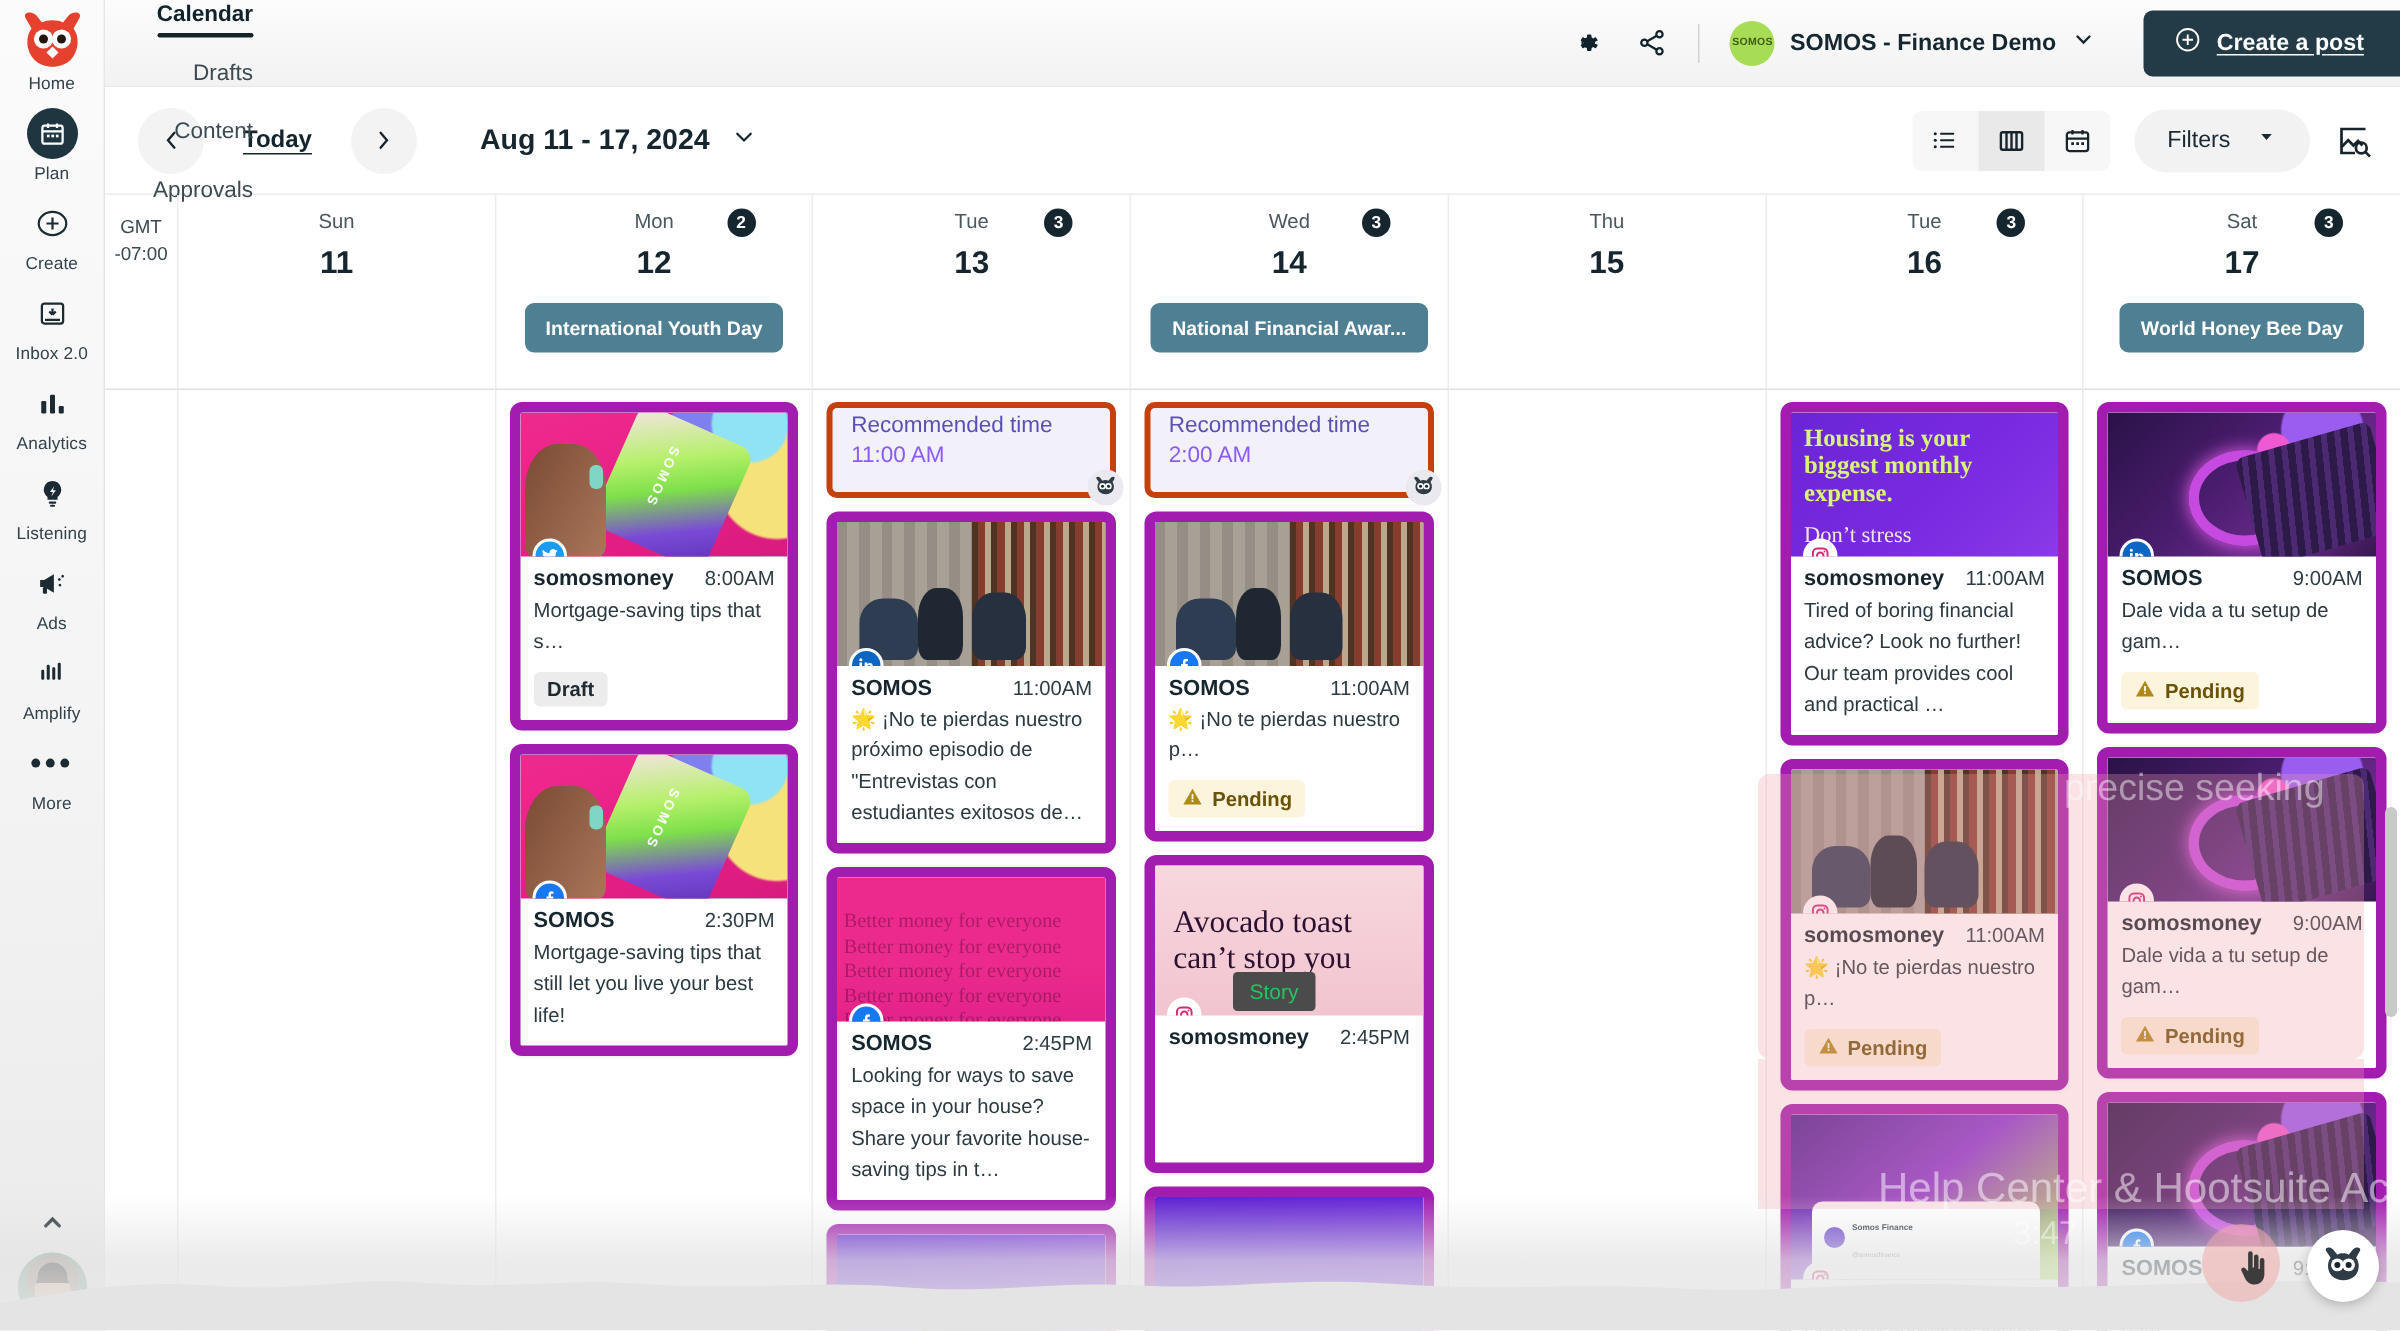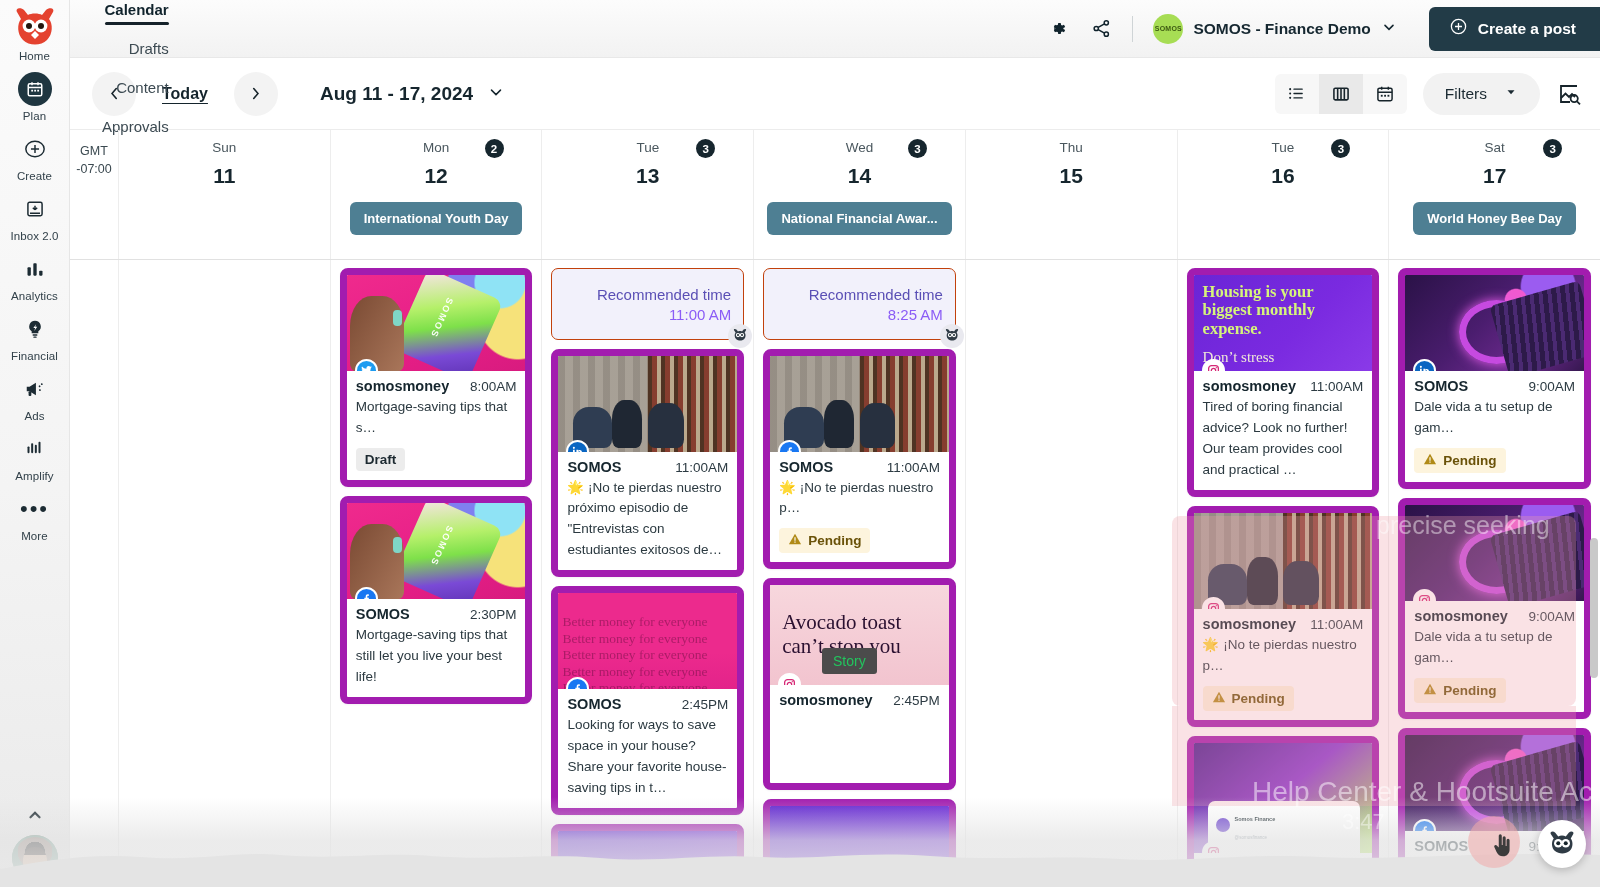--- a/index.html
+++ b/index.html
@@ -39,21 +39,21 @@
   .tab.active:after{content:"";position:absolute;left:14px;right:14px;bottom:8px;height:3px;background:#15222a;border-radius:2px;}
   #topright{margin-left:auto;display:flex;align-items:center;gap:18px;padding-right:0;height:58px;}
   .ticon{width:26px;height:26px;display:flex;align-items:center;justify-content:center;cursor:pointer;color:#10232c;}
   .vdiv{width:1px;height:26px;background:#cfd4d6;}
   #orgsel{display:flex;align-items:center;gap:10px;cursor:pointer;padding:4px 2px;}
   .org-av{width:30px;height:30px;border-radius:50%;background:#a7dd54;display:flex;align-items:center;justify-content:center;
       font-size:7px;font-weight:700;color:#3d5a12;letter-spacing:.2px;}
   .org-name{font-size:15.5px;font-weight:700;color:#152730;white-space:nowrap;}
   #createbtn{margin-left:12px;height:44px;background:#223b47;color:#fff;display:flex;align-items:center;gap:10px;
       padding:0 24px 0 20px;border-radius:6px 0 0 6px;font-size:15.5px;font-weight:700;cursor:pointer;white-space:nowrap;}
-  #createbtn .cb-label{text-underline-offset:3px;}
+  #createbtn .cb-label{text-decoration:underline;text-underline-offset:3px;}
 
   
   #toolbar{height:72px;flex:0 0 72px;display:flex;align-items:center;padding:0 18px 0 22px;
      background:#fff;border-bottom:1px solid #ececec;}
   .navcirc{width:44px;height:44px;border-radius:50%;background:#f3f3f3;display:flex;align-items:center;justify-content:center;cursor:pointer;color:#17242b;}
   #todaybtn{font-size:16px;font-weight:700;color:#14242c;text-decoration:underline;text-underline-offset:4px;margin:0 26px;cursor:pointer;}
   #daterange{display:flex;align-items:center;gap:14px;margin-left:42px;cursor:pointer;}
   #daterange .dr-text{font-size:19px;font-weight:700;color:#16262e;white-space:nowrap;}
   #tbright{margin-left:auto;display:flex;align-items:center;gap:16px;}
   .segbox{display:flex;background:#f7f7f7;border-radius:6px;overflow:hidden;}
@@ -92,21 +92,21 @@
   .badge{display:inline-flex;align-items:center;gap:6px;margin-top:9px;padding:4px 9px;border-radius:4px;font-size:13.5px;font-weight:700;}
   .badge.draft{background:#ececec;color:#1d2a31;}
   .badge.pending{background:#fdf4dd;color:#6a5209;}
   .soc{position:absolute;left:8px;bottom:-11px;width:23px;height:23px;border-radius:50%;display:flex;align-items:center;
        justify-content:center;border:2px solid #fff;z-index:3;}
   .soc.tw{background:#1d9bf0;} .soc.fb{background:#1877f2;} .soc.li{background:#0a66c2;}
   .soc.ig{background:#fff;border:2px solid #fff;}
   .soc svg{width:13px;height:13px;fill:#fff;}
 
   
-  .rec{border:1px solid #c2410c;background:#f2f1fb;border-radius:7px;padding:16px 12px 13px;position:relative;flex:0 0 auto;cursor:pointer;text-align:right;}
+  .rec{border:4px solid #c2410c;background:#f2f1fb;border-radius:7px;padding:2px 12px 13px;position:relative;flex:0 0 auto;cursor:pointer;}
   .rec-l1{font-size:15px;color:#5a4fb5;line-height:1.35;}
   .rec-l2{font-size:15px;color:#8b5cf6;line-height:1.35;}
   .rec-owl{position:absolute;right:-9px;bottom:-9px;width:24px;height:24px;border-radius:50%;background:#e9e9ef;
            display:flex;align-items:center;justify-content:center;}
 
   
   .art-card{background:
       radial-gradient(circle at 86% 8%,#8fe3f5 0 14%,transparent 15%),
       radial-gradient(circle at 96% 46%,#f6e27a 0 22%,transparent 23%),
       radial-gradient(circle at 74% 12%,#7f7ff0 0 20%,transparent 21%),
@@ -242,21 +242,21 @@
 
     <div class="rail-item">
       <div class="rail-ico">
         <svg viewBox="0 0 24 24" width="20" height="20" fill="currentColor">
           <path d="M12 2a7 7 0 0 0-4 12.7V17h8v-2.3A7 7 0 0 0 12 2z"></path>
             <rect x="9" y="18.4" width="6" height="1.8" rx=".9"></rect>
           <rect x="10" y="21" width="4" height="1.6" rx=".8"></rect>
           <path d="M13.4 6.2l-3.4 4.6h2.3l-1.2 3.6 3.6-5h-2.4z" fill="#fff"></path>
           </svg>
       </div>
-      <div class="rail-lbl">Financial</div>
+      <div class="rail-lbl">Listening</div>
     </div>
 
     <div class="rail-item">
       <div class="rail-ico">
         <svg viewBox="0 0 24 24" width="22" height="22" fill="currentColor">
           <path d="M3 9.5v5h3l7 4.2V5.3L6 9.5H3z"></path>
             <rect x="5" y="14.5" width="3" height="5" rx="1"></rect>
           <path d="M16.2 8.5a1 1 0 1 1 1.4 1.4 1 1 0 0 1-1.4-1.4zM18.6 6.1a1 1 0 1 1 1.4 1.4 1 1 0 0 1-1.4-1.4zM16.6 12.6a1 1 0 1 1 1.4 1.4 1 1 0 0 1-1.4-1.4z"></path>
           </svg>
       </div>
@@ -572,21 +572,21 @@
         </div>
 
         <div class="card">
           <div class="media art-purpleblob" style="height:120px"></div>
         </div>
       </div>
 
       <div class="dcol">
         <div class="rec">
           <div class="rec-l1">Recommended time</div>
-          <div class="rec-l2">8:25 AM</div>
+          <div class="rec-l2">2:00 AM</div>
           <div class="rec-owl">
             <svg viewBox="0 0 24 22" width="16" height="15">
                 <path d="M3 3c-1-2 2-2.6 3.6-1L9 5c1.6-1 4.4-1 6 0l2.4-3C19 .4 22 1 21 3l-2 3.6c2 2.6 2 7.4-1 10-3 2.6-8.6 2.6-11.6 0-3-2.6-3-7.4-1-10z" fill="#2f3b45"></path>
                 <circle cx="9" cy="10.4" r="3.2" fill="#fff"></circle>
                 <circle cx="15" cy="10.4" r="3.2" fill="#fff"></circle>
                 <circle cx="9" cy="10.4" r="1.5" fill="#16242b"></circle>
                 <circle cx="15" cy="10.4" r="1.5" fill="#16242b"></circle>
               </svg>
           </div>
         </div>

